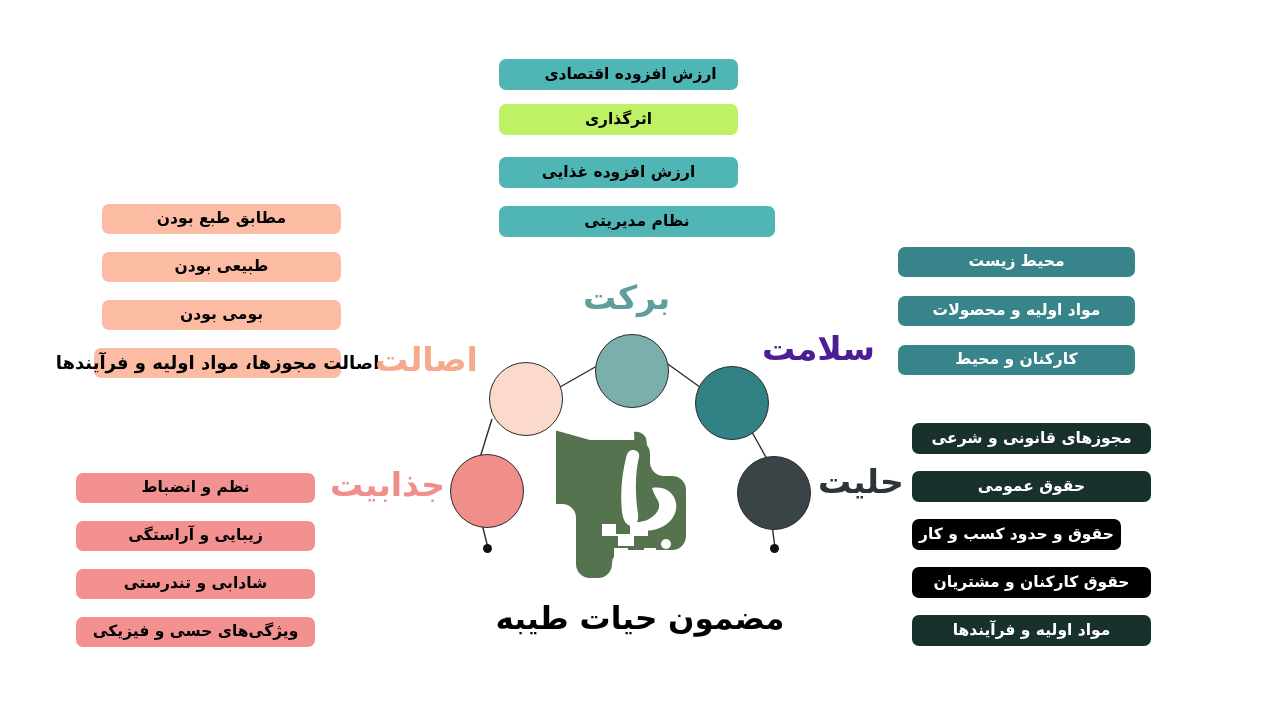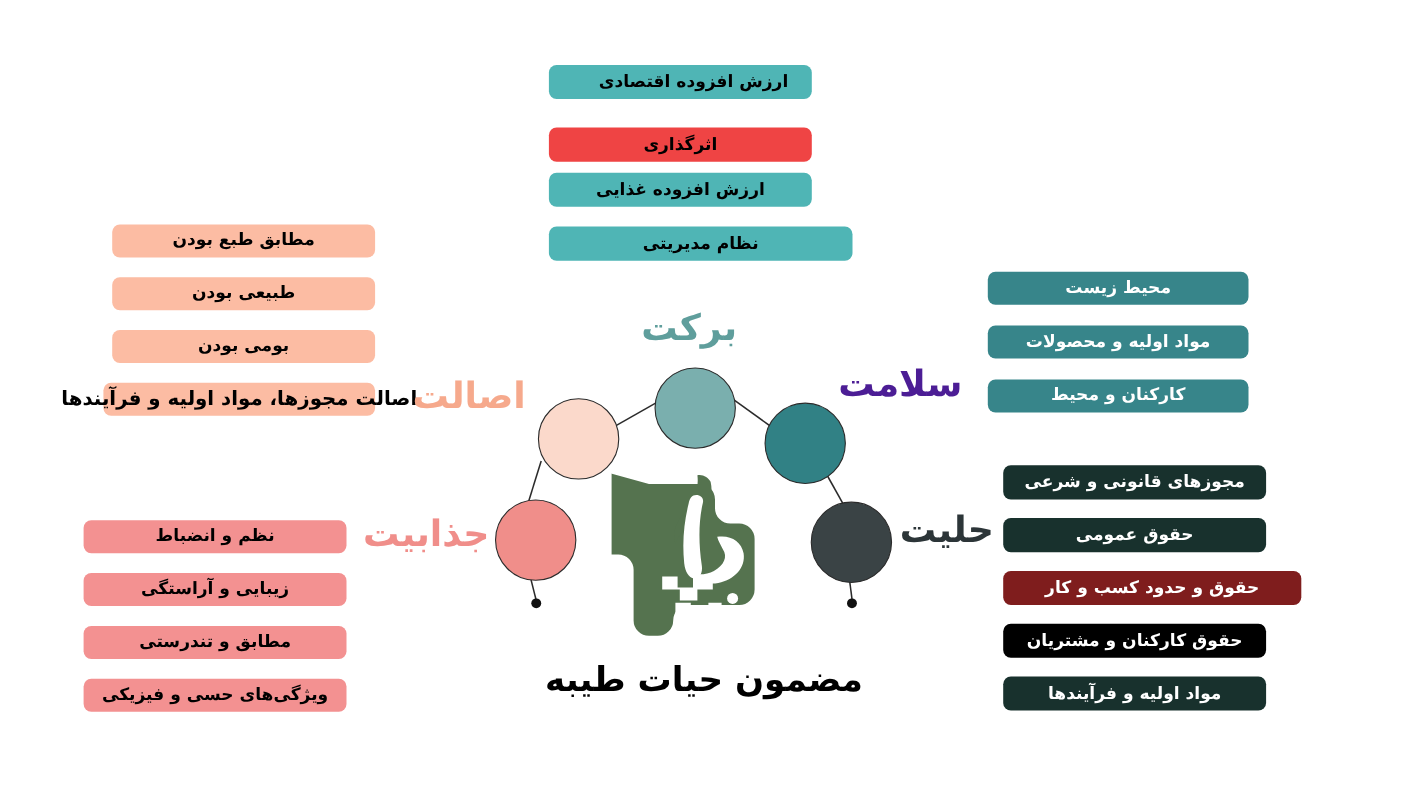--- a/index.html
+++ b/index.html
@@ -106,41 +106,41 @@
   <svg id="links" viewBox="0 0 1280 720" xmlns="http://www.w3.org/2000/svg">
     <line x1="560" y1="387" x2="604" y2="362" stroke="#2b2b2b" stroke-width="1.4"></line>
     <line x1="665" y1="362" x2="704" y2="390" stroke="#2b2b2b" stroke-width="1.4"></line>
     <line x1="492" y1="419" x2="478" y2="464" stroke="#2b2b2b" stroke-width="1.4"></line>
     <line x1="748" y1="425" x2="772" y2="468" stroke="#2b2b2b" stroke-width="1.4"></line>
     <line x1="482" y1="524" x2="488" y2="548" stroke="#2b2b2b" stroke-width="1.4"></line>
     <line x1="772" y1="525" x2="775" y2="548" stroke="#2b2b2b" stroke-width="1.4"></line>
   </svg>
 
   <div class="pill dark-text" style="left:499px; top:59px; width:239px; height:31px; background:#4FB5B5;padding-left:24px;">ارزش افزوده اقتصادی</div>
-  <div class="pill dark-text" style="left:499px; top:116px; width:239px; height:31px; background:#ef4444;">اثرگذاری</div>
+  <div class="pill dark-text" style="left:499px; top:104px; width:239px; height:31px; background:#bef264;">اثرگذاری</div>
   <div class="pill dark-text" style="left:499px; top:157px; width:239px; height:31px; background:#4FB5B5;">ارزش افزوده غذایی</div>
   <div class="pill dark-text" style="left:499px; top:206px; width:276px; height:31px; background:#4FB5B5;">نظام مدیریتی</div>
 
   <div class="pill dark-text" style="left:102px; top:204px; width:239px; height:30px; background:#FCBCA3;">مطابق طبع بودن</div>
   <div class="pill dark-text" style="left:102px; top:252px; width:239px; height:30px; background:#FCBCA3;">طبیعی بودن</div>
   <div class="pill dark-text" style="left:102px; top:300px; width:239px; height:30px; background:#FCBCA3;">بومی بودن</div>
   <div class="pill dark-text" style="left:94px; top:348px; width:247px; height:30px; background:#FCBCA3; font-size:18px;">اصالت مجوزها، مواد اولیه و فرآیندها</div>
 
   <div class="pill dark-text" style="left:76px; top:473px; width:239px; height:30px; background:#F39191;">نظم و انضباط</div>
   <div class="pill dark-text" style="left:76px; top:521px; width:239px; height:30px; background:#F39191;">زیبایی و آراستگی</div>
-  <div class="pill dark-text" style="left:76px; top:569px; width:239px; height:30px; background:#F39191;">مطابق و تندرستی</div>
+  <div class="pill dark-text" style="left:76px; top:569px; width:239px; height:30px; background:#F39191;">شادابی و تندرستی</div>
   <div class="pill dark-text" style="left:76px; top:617px; width:239px; height:30px; background:#F39191;">ویژگی‌های حسی و فیزیکی</div>
 
   <div class="pill light-text" style="left:898px; top:247px; width:237px; height:30px; background:#37858A;">محیط زیست</div>
   <div class="pill light-text" style="left:898px; top:296px; width:237px; height:30px; background:#37858A;">مواد اولیه و محصولات</div>
   <div class="pill light-text" style="left:898px; top:345px; width:237px; height:30px; background:#37858A;">کارکنان و محیط</div>
 
   <div class="pill light-text" style="left:912px; top:423px; width:239px; height:31px; background:#18312D;">مجوزهای قانونی و شرعی</div>
   <div class="pill light-text" style="left:912px; top:471px; width:239px; height:31px; background:#18312D;">حقوق عمومی</div>
-  <div class="pill light-text" style="left:912px; top:519px; width:271px; height:31px; background:#7f1d1d;">حقوق و حدود کسب و کار</div>
+  <div class="pill light-text" style="left:912px; top:519px; width:209px; height:31px; background:#000000;">حقوق و حدود کسب و کار</div>
   <div class="pill light-text" style="left:912px; top:567px; width:239px; height:31px; background:#000000;">حقوق کارکنان و مشتریان</div>
   <div class="pill light-text" style="left:912px; top:615px; width:239px; height:31px; background:#18312D;">مواد اولیه و فرآیندها</div>
 
   <div class="caption" style="left:583px; top:281px; color:#5F9E9C;">برکت</div>
   <div class="caption" style="left:375px; top:343px; color:#F6A98C;">اصالت</div>
   <div class="caption" style="left:330px; top:468px; color:#F08E8A;">جذابیت</div>
   <div class="caption" style="left:762px; top:332px; color:#4c1d95;">سلامت</div>
   <div class="caption" style="left:818px; top:465px; color:#2C3538;">حلیت</div>
 
   <div class="node" style="left:595px; top:334px; width:74px; height:74px; background:#7AAFAE;"></div>

